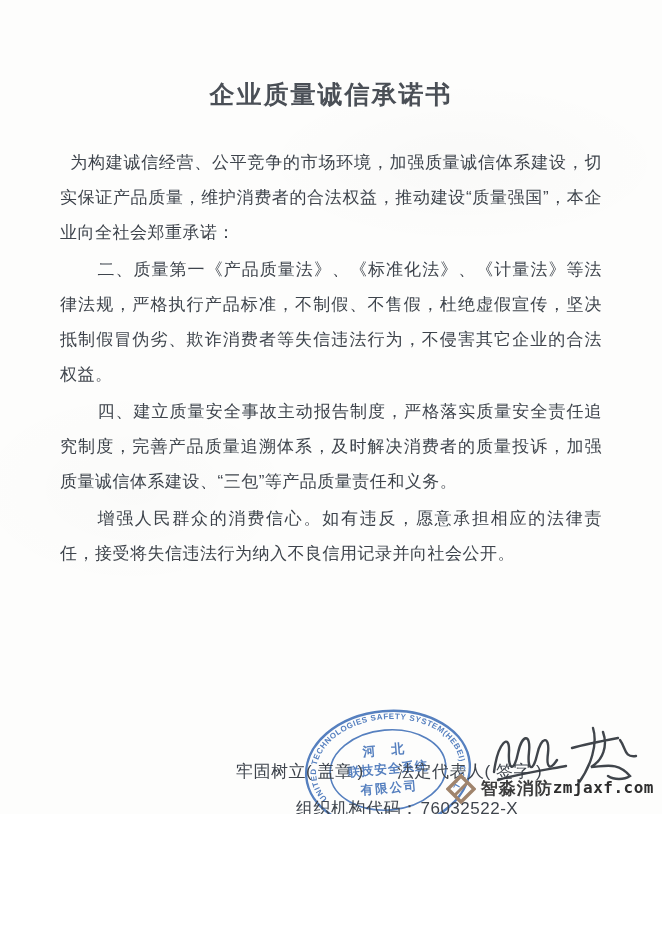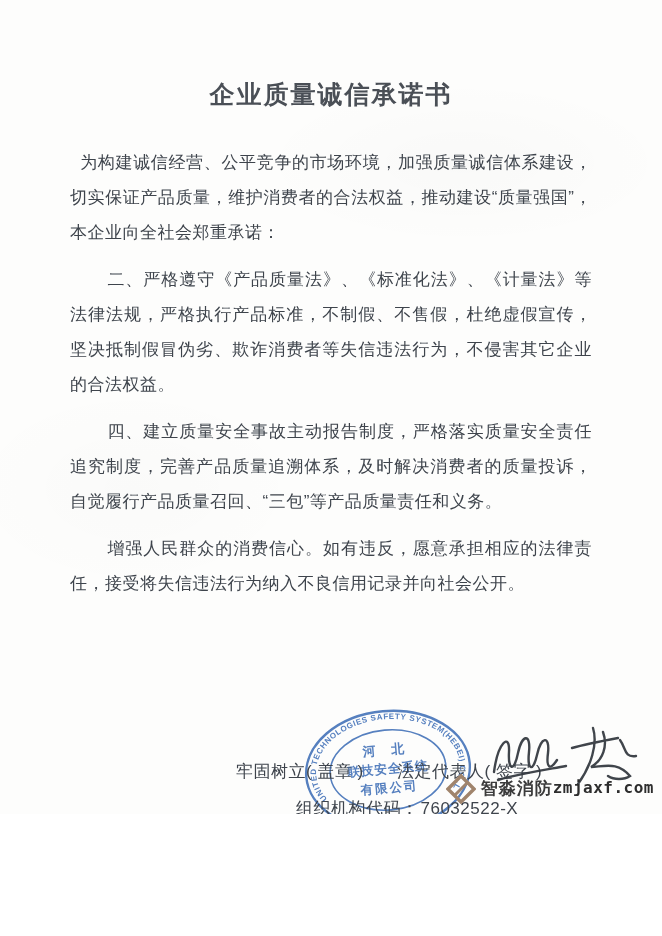--- a/index.html
+++ b/index.html
@@ -17,21 +17,21 @@
     position:absolute; left:58px; right:58px; top:78px;
   }
   .doc-title {
     margin:0 0 34px 0;
     text-align:center;
     font-size:25px; font-weight:700;
     letter-spacing:2px;
     color:#4a4f56;
   }
   .doc-para {
-    margin:12px;
+    margin:2px;
     font-size:17px;
     line-height:35px;
     letter-spacing:0.5px;
     color:#3e444c;
     text-align:justify;
     text-justify:inter-ideograph;
   }
   .doc-para.first { text-indent:0.6em; }
   .doc-para.indent2 { text-indent:2.2em; }
 
@@ -74,22 +74,22 @@
                font-family:"DejaVu Sans Mono", monospace; letter-spacing:0.5px; }
 </style>
 </head>
 <body>
 
 <div class="page">
 
   <div class="doc-body">
     <h1 class="doc-title">企业质量诚信承诺书</h1>
     <p class="doc-para first">为构建诚信经营、公平竞争的市场环境，加强质量诚信体系建设，切实保证产品质量，维护消费者的合法权益，推动建设“质量强国”，本企业向全社会郑重承诺：</p>
-    <p class="doc-para indent2">二、严格遵守《产品质量法》、《标准化法》、《计量法》等法律法规，严格执行产品标准，不制假、不售假，杜绝虚假宣传，坚决抵制假冒伪劣、欺诈消费者等失信违法行为，不侵害其它企业的合法权益。</p>
-    <p class="doc-para indent2">四、建立质量安全事故主动报告制度，严格落实质量安全责任追究制度，完善产品质量追溯体系，及时解决消费者的质量投诉，自觉履行产品质量召回、“三包”等产品质量责任和义务。</p>
+    <p class="doc-para indent2">二、质量第一《产品质量法》、《标准化法》、《计量法》等法律法规，严格执行产品标准，不制假、不售假，杜绝虚假宣传，坚决抵制假冒伪劣、欺诈消费者等失信违法行为，不侵害其它企业的合法权益。</p>
+    <p class="doc-para indent2">四、建立质量安全事故主动报告制度，严格落实质量安全责任追究制度，完善产品质量追溯体系，及时解决消费者的质量投诉，加强质量诚信体系建设、“三包”等产品质量责任和义务。</p>
     <p class="doc-para indent2">增强人民群众的消费信心。如有违反，愿意承担相应的法律责任，接受将失信违法行为纳入不良信用记录并向社会公开。</p>
   </div>
 
   <svg class="stamp" viewBox="0 0 174 128" xmlns="http://www.w3.org/2000/svg">
     <ellipse cx="87" cy="64" rx="82" ry="59" fill="none" stroke="#3f6fb7" stroke-width="2.4"></ellipse>
     <ellipse cx="87" cy="64" rx="58" ry="40" fill="none" stroke="#3f6fb7" stroke-width="1.6"></ellipse>
     <defs>
       <path id="ringPath" d="M 25.4 89 A 72 50 0 1 1 148.6 89" fill="none"></path>
     </defs>
     <text font-size="8" fill="#3f6fb7" letter-spacing="0.6" font-family="Liberation Sans, sans-serif" font-weight="700">

